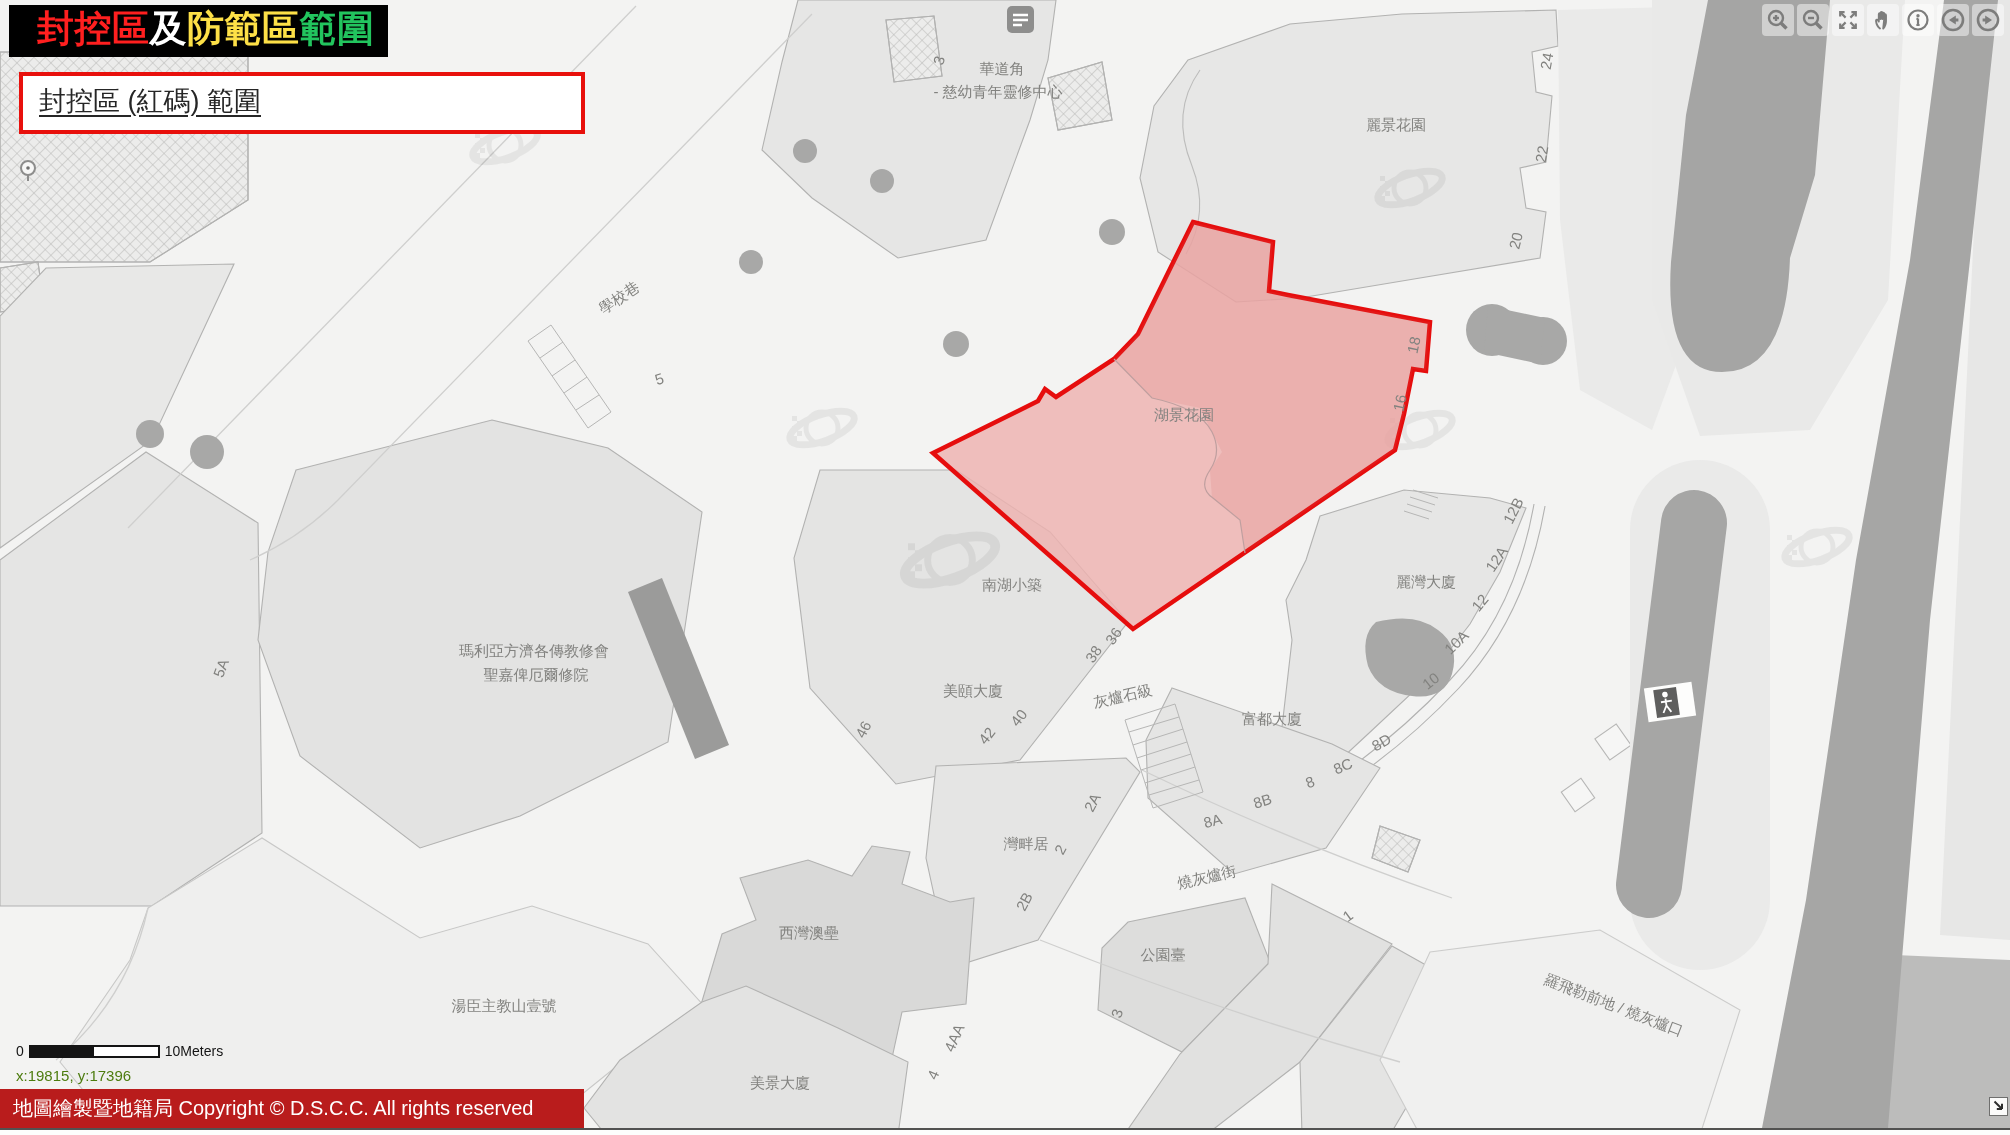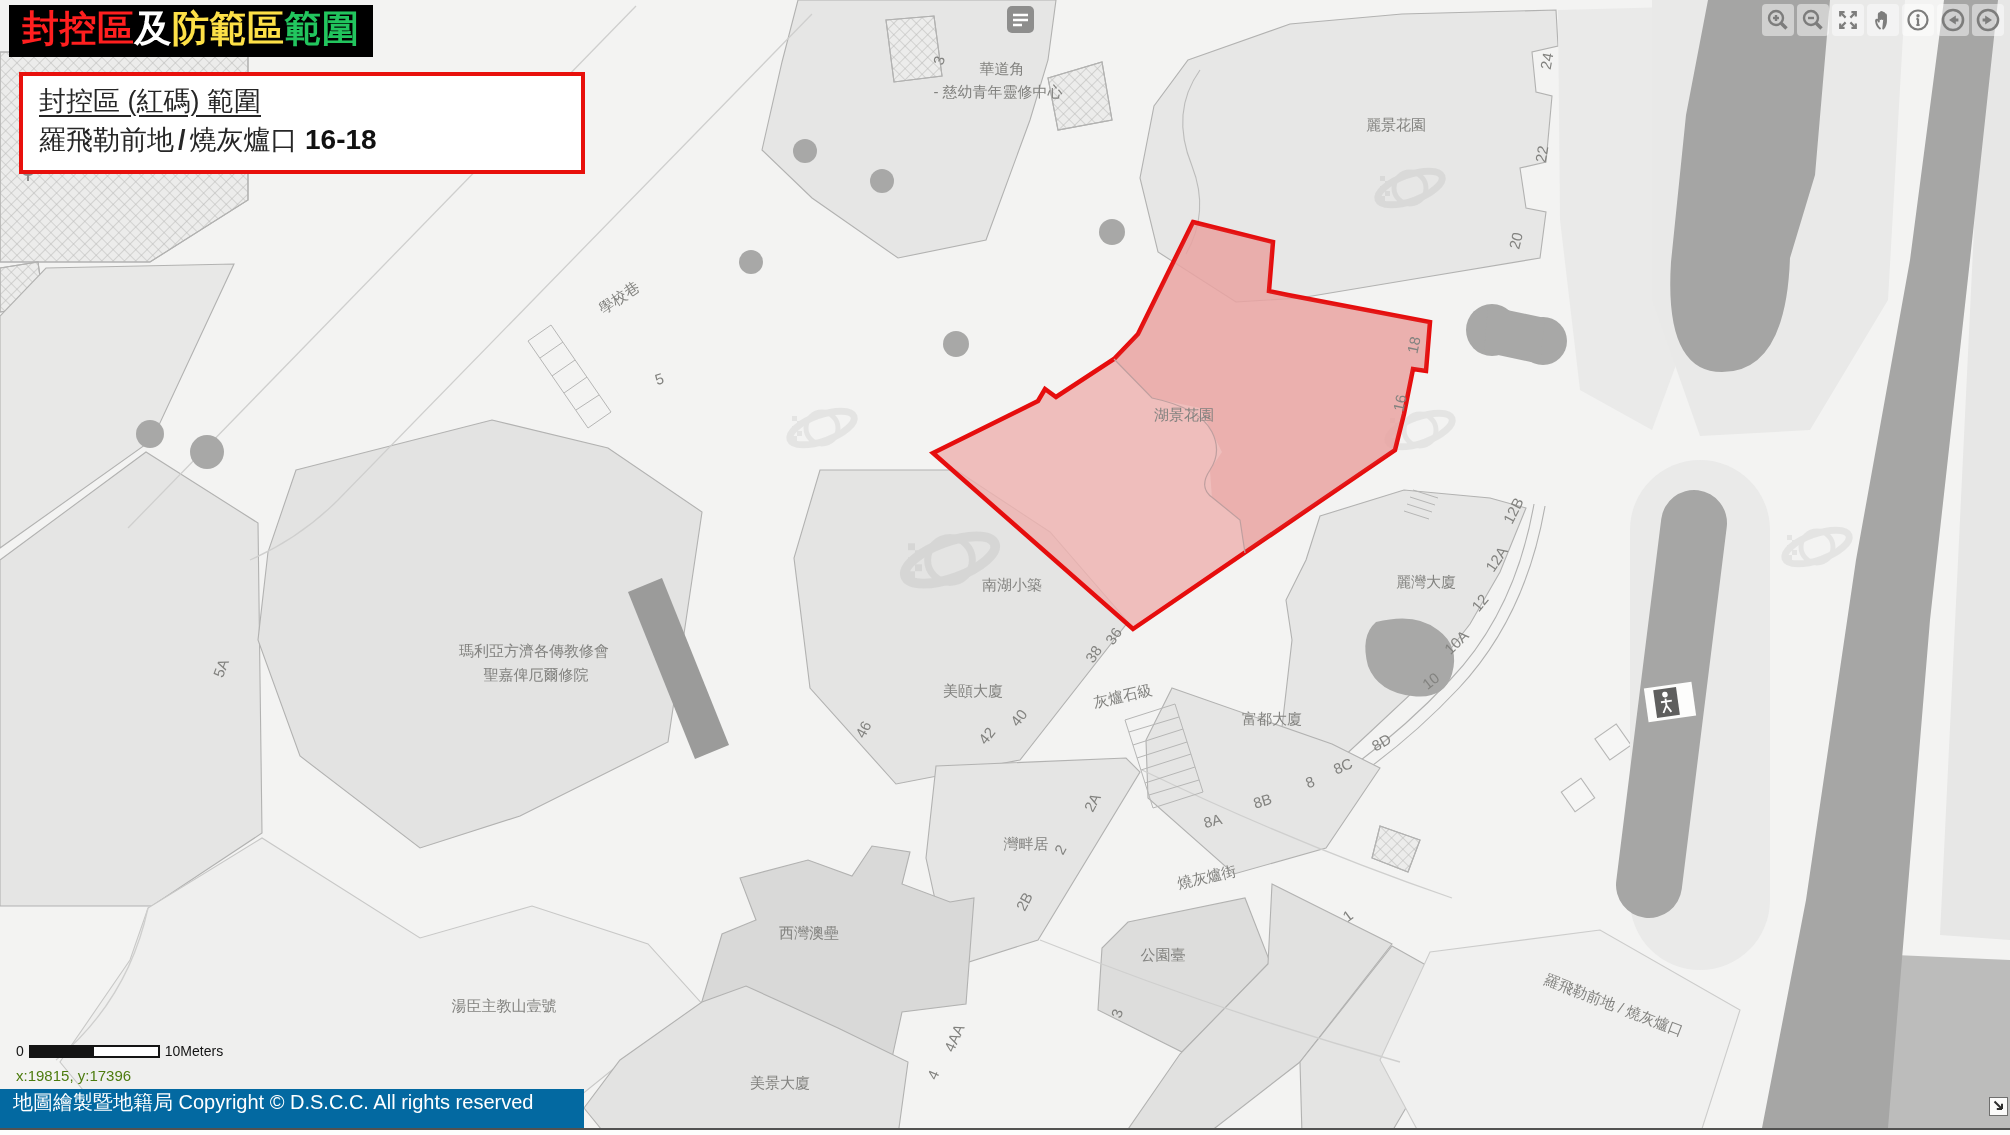--- a/index.html
+++ b/index.html
@@ -51,22 +51,22 @@
   .scalebar::before{
     content:"";position:absolute;left:0;top:0;bottom:0;width:50%;background:#141414;
   }
   #coords{
     position:absolute;left:16px;top:1067px;z-index:30;
     font-size:15px;color:#4d7c0f;
   }
   
   #footer-bar{
     position:absolute;left:0;top:1089px;width:584px;height:39px;z-index:30;
-    background:#0369a1;color:#ffffff;font-size:20px;
-    display:flex;align-items:flex-start;padding-left:13px;box-sizing:border-box;
+    background:#b91c1c;color:#ffffff;font-size:20px;
+    display:flex;align-items:center;padding-left:13px;box-sizing:border-box;
     white-space:nowrap;
   }
   
   #bottom-line{position:absolute;left:0;top:1128px;width:2010px;height:2px;background:#525251;z-index:25;}
   #bottom-white{position:absolute;left:0;top:1130px;width:2010px;height:5px;background:#fdfdfc;z-index:25;}
   
   #overview-btn{
     position:absolute;left:1989px;top:1097px;width:19px;height:19px;z-index:31;
     background:#fbfbfa;border:1px solid #6f6f6e;box-sizing:border-box;
     display:grid;place-items:center;padding:0;cursor:pointer;
@@ -266,28 +266,24 @@
         <text transform="translate(809,938) rotate(0)" class="maplabel" text-anchor="middle">西灣澳壘</text>
         <text transform="translate(959,1040) rotate(-66)" class="maplabel" text-anchor="middle">4AA</text>
         <text transform="translate(938,1077) rotate(-66)" class="maplabel" text-anchor="middle">4</text>
         <text transform="translate(504,1011) rotate(0)" class="maplabel" text-anchor="middle">湯臣主教山壹號</text>
         <text transform="translate(780,1088) rotate(0)" class="maplabel" text-anchor="middle">美景大廈</text>
         <text transform="translate(1612,1010) rotate(21)" class="maplabel" text-anchor="middle">羅飛勒前地 / 燒灰爐口</text>
       </g>
 </svg>
 </div>
 
-<div id="banner"><span style="color: rgb(255, 31, 31);">封控區</span><span style="color: rgb(255, 255, 255);">及</span><span style="color: #fde047;">防範區</span><span style="color: #22c55e;">範圍</span></div>
+<div id="banner"><span style="color: rgb(255, 31, 31); margin-left: 15px;">封控區</span><span style="color: rgb(255, 255, 255);">及</span><span style="color: #fde047;">防範區</span><span style="color: #22c55e;">範圍</span></div>
 
 <div id="infobox">
   <div class="info-title">封控區 (紅碼) 範圍</div>
-  <div>
-    <span>羅飛勒前地</span><span class="slash">/</span><span>燒灰爐口</span>
-    <span class="range">16-18</span>
-  </div>
 </div>
 
 <div id="toolbar">
   <button title="">
     <span>
       <svg width="26" height="26" viewBox="0 0 26 26" fill="none" stroke="#7d7d7c" stroke-width="2.4">
         <circle cx="11" cy="11" r="7"></circle>
           <line x1="8" y1="11" x2="14" y2="11"></line>
           <line x1="11" y1="8" x2="11" y2="14"></line>
           <line x1="16.2" y1="16.2" x2="21.5" y2="21.5" stroke-width="3.4"></line>

